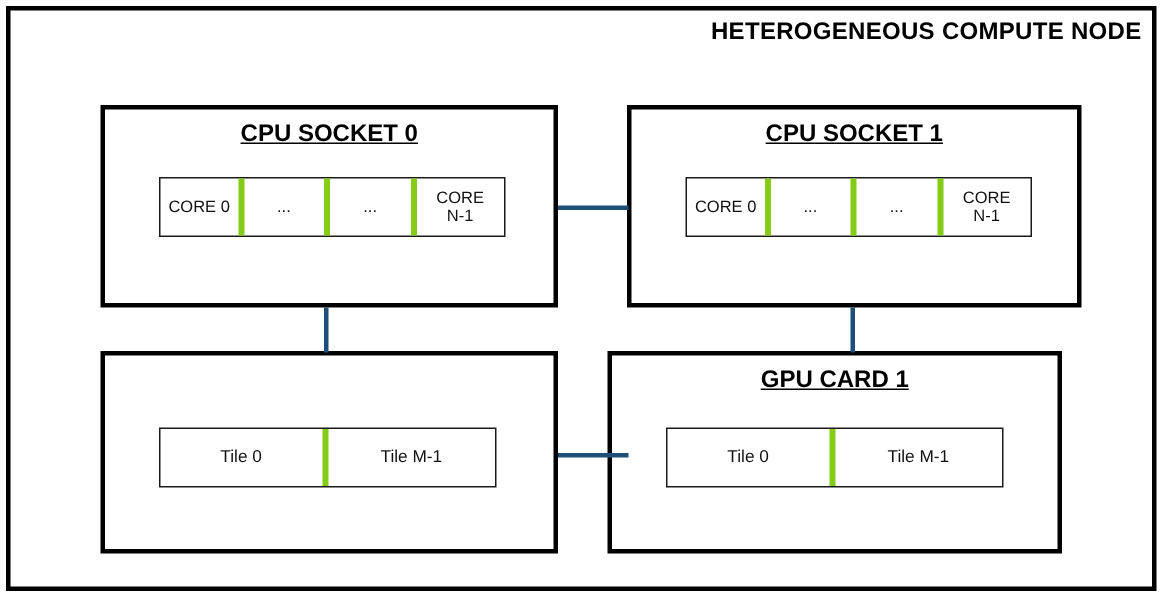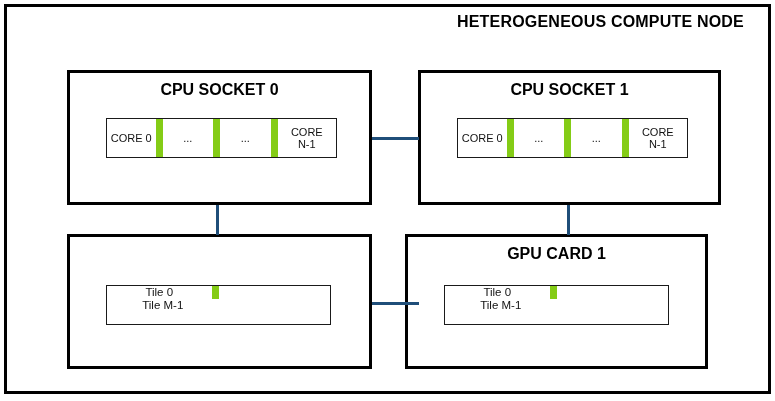--- a/index.html
+++ b/index.html
@@ -27,21 +27,21 @@
     top: 4px;
     width: 767px;
     height: 390px;
     border: 3px solid #000000;
     box-sizing: border-box;
     background: #ffffff;
   }
 
   .node-title {
     position: absolute;
-    right: 24px;
+    right: 7px;
     top: 6px;
     font-size: 16px;
     font-weight: bold;
     letter-spacing: 0.2px;
     color: #000000;
     white-space: nowrap;
   }
 
   
   .unit {
@@ -53,20 +53,21 @@
   .unit-title {
     position: absolute;
     left: 0;
     right: 0;
     top: 8px;
     text-align: center;
     font-size: 16px;
     font-weight: bold;
     color: #000000;
     white-space: nowrap;
+    text-decoration: underline;
   }
 
   
   #cpu0 { left: 60px;  top: 63px;  width: 305px; height: 135px; }
   #cpu1 { left: 411px; top: 63px;  width: 303px; height: 135px; padding-left: 48px; }
   #gpu0 { left: 60px;  top: 227px; width: 305px; height: 135px; }
   #gpu1 { left: 398px; top: 227px; width: 303px; height: 135px; }
 
   
   .strip {
@@ -78,33 +79,33 @@
   }
   .cell {
     box-sizing: border-box;
     display: flex;
     align-items: center;
     justify-content: center;
     text-align: center;
     font-size: 11px;
     line-height: 1.12;
     color: #111111;
-    border-right: 7px solid #84cc16;
+    border-right: 4px solid #84cc16;
     white-space: pre-line;
   }
   .cell:last-child { border-right: none; }
 
   
   .core-strip { left: 36px; top: 45px; width: 231px; height: 40px; }
   .core-strip .cell.c0   { width: 56px; }
   .core-strip .cell.cmid { width: 58px; }
   .core-strip .cell.cn   { width: 59px; }
 
   
-  .tile-strip { left: 36px; top: 48px; width: 225px; height: 40px; flex-direction: column; }
+  .tile-strip { left: 36px; top: 48px; width: 225px; height: 40px; }
   .tile-strip .cell { width: 50%; font-size: 11.5px; }
 
   
   .link {
     position: absolute;
     background: #1f4e79;
   }
   .link-h { height: 3px; }
   .link-v { width: 3px; }
 

